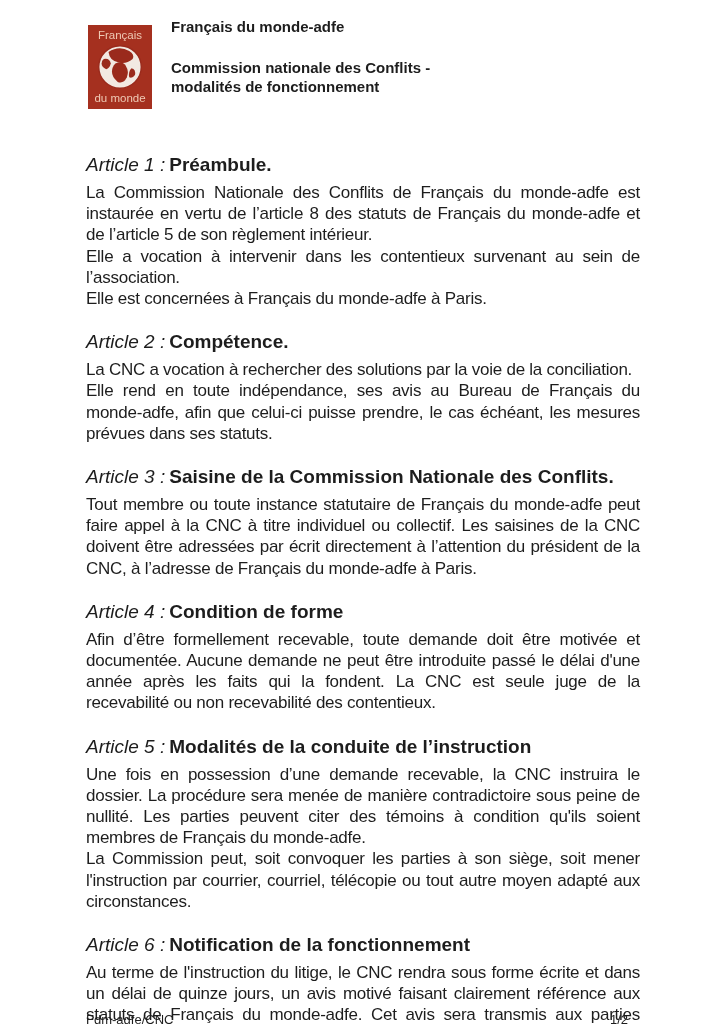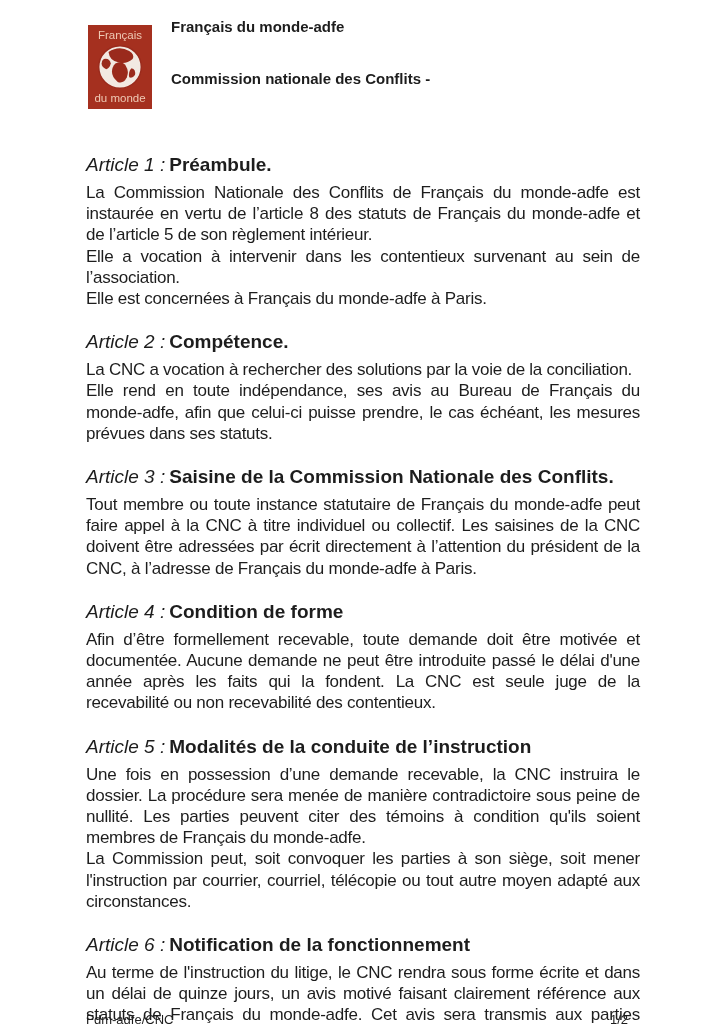--- a/index.html
+++ b/index.html
@@ -37,21 +37,21 @@
   .logo-globe { width: 46px; height: 46px; margin: 1px 0; }
 
   .titles {
     position: absolute;
     left: 171px;
     top: 17px;
     font-weight: bold;
     font-size: 15px;
     line-height: 19px;
   }
-  .doc-subtitle { margin-top: 33px; }
+  .doc-subtitle { margin-top: 22px; }
 
   
   .doc-main {
     position: absolute;
     left: 86px;
     top: 156px;
     width: 554px;
   }
   .article { margin: 0 0 24px 0; }
   .article-heading {
@@ -98,20 +98,21 @@
           <circle cx="20" cy="20" r="18.5" fill="none" stroke="var(--logo-land, #9A2A1C)" stroke-width="1.2"></circle>
         </svg>
       </span>
       <span class="logo-text">du monde</span>
     </div>
 
     <div class="titles">
       <div class="doc-title">Français du monde-adfe</div>
       <div class="doc-subtitle">
         <div>Commission nationale des Conflits -</div>
+        <div>modalités de fonctionnement</div>
       </div>
     </div>
   </header>
 
   <main class="doc-main">
   <section class="article">
     <h2 class="article-heading">
       <span class="article-label">Article 1 :</span><span class="article-title">Préambule.</span>
     </h2>
   <div class="para">La Commission Nationale des Conflits de Français du monde-adfe est instaurée en vertu de l’article 8 des statuts de Français du monde-adfe et de l’article 5 de son règlement intérieur.</div>

